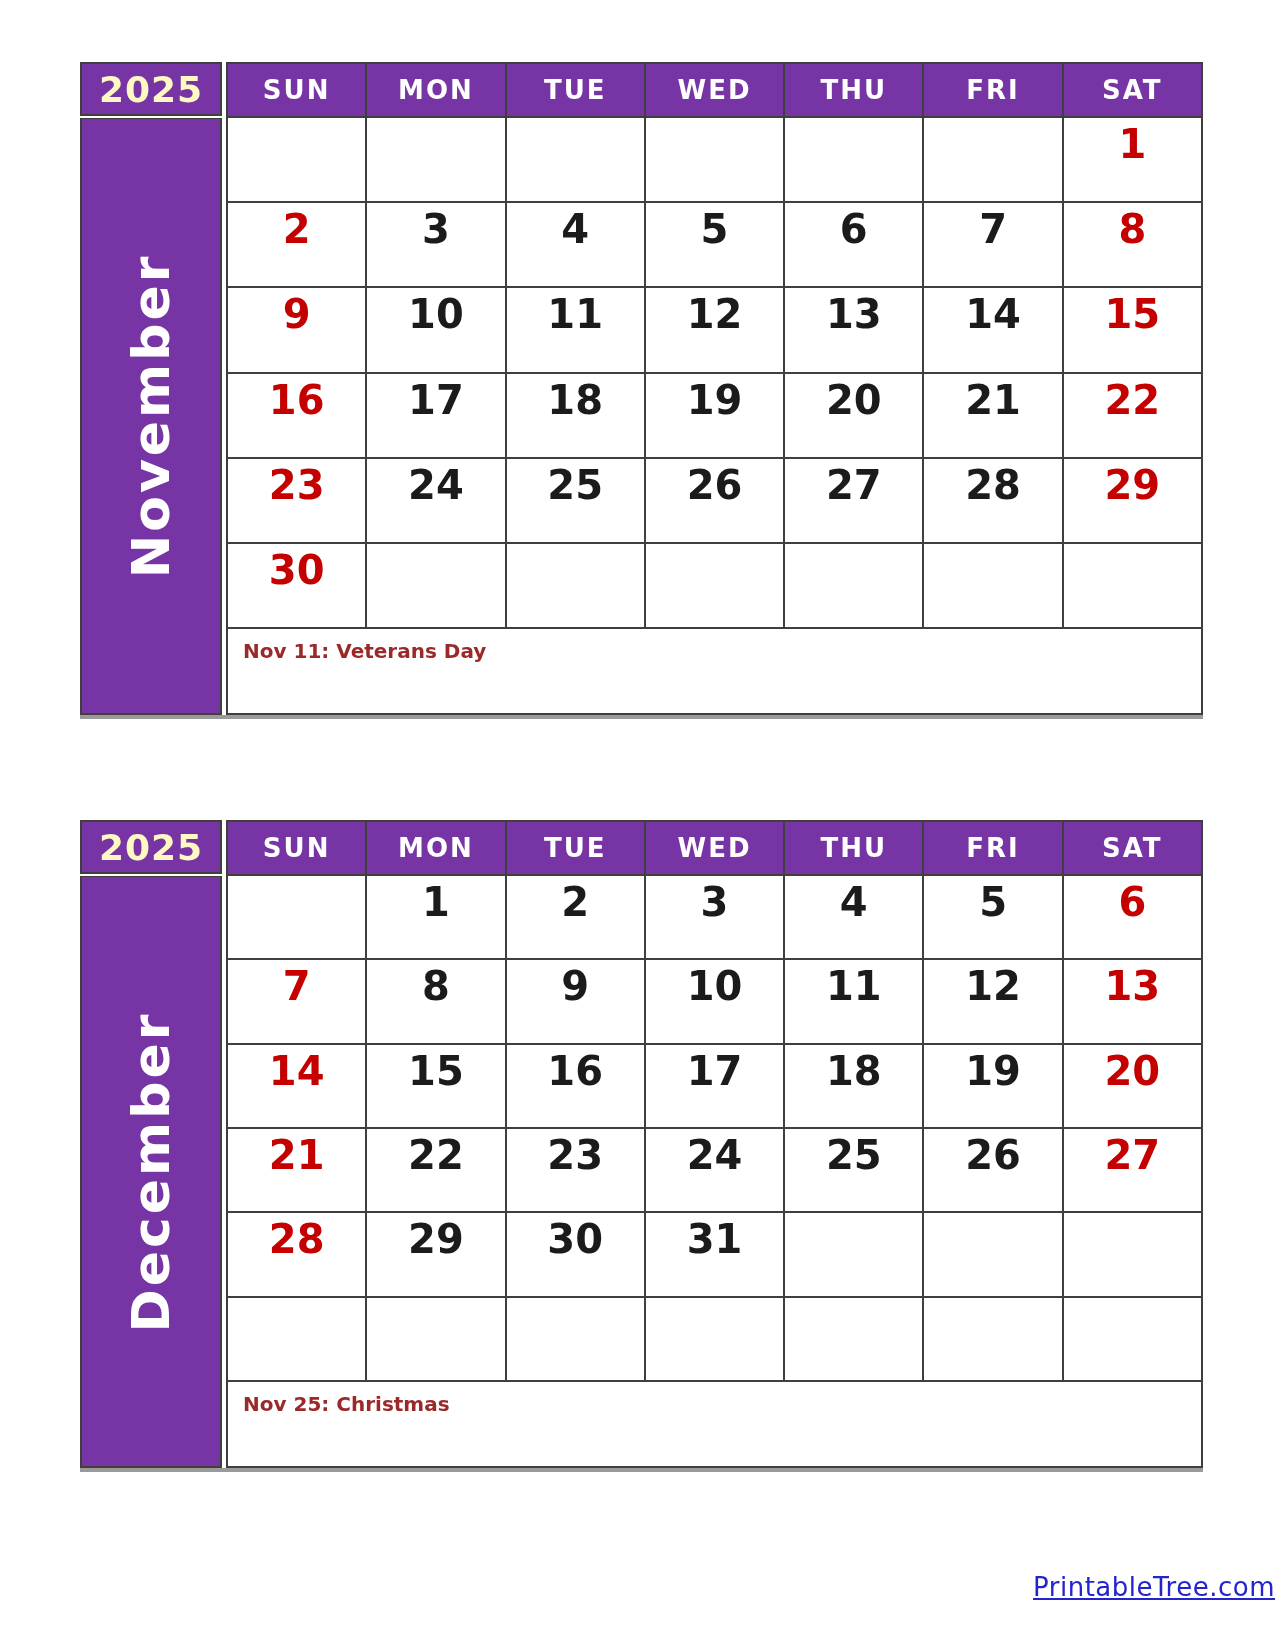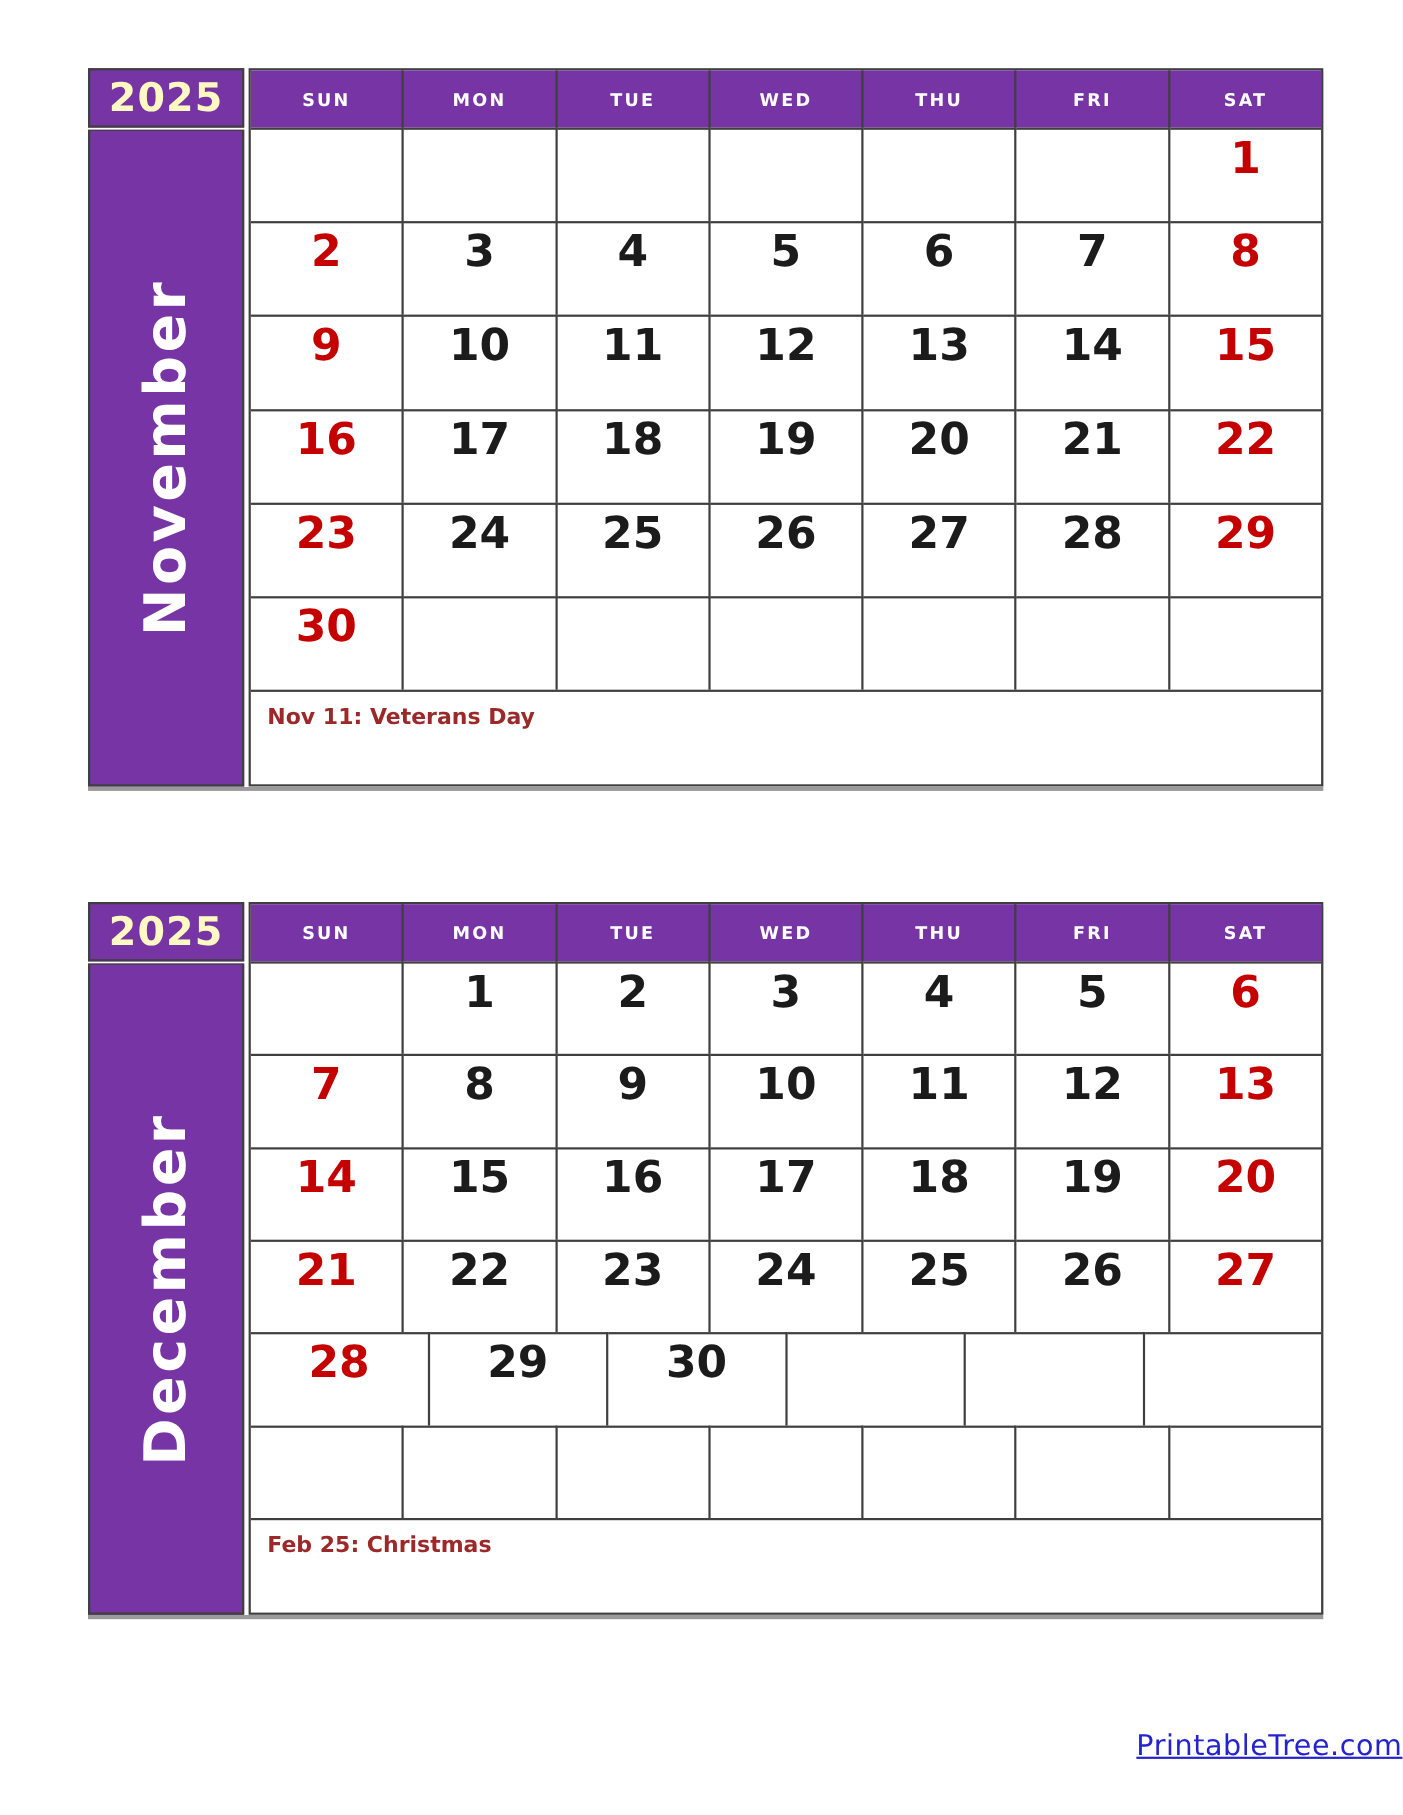--- a/index.html
+++ b/index.html
@@ -41,21 +41,21 @@
   }
 
   .grid {
     position: absolute; left: 146px; top: 0; right: 0; bottom: 0;
     border: 2px solid var(--line); background: #fff;
     display: flex; flex-direction: column;
   }
   .dow-row { height: 52px; display: flex; flex: none; background: var(--purple); }
   .dow-cell {
     flex: 1 1 0; display: flex; align-items: center; justify-content: center;
-    color: #ffffff; font-weight: bold; font-size: 16px; letter-spacing: 2px;
+    color: #ffffff; font-weight: bold; font-size: 26px; letter-spacing: 2px;
     border-right: 2px solid var(--line);
   }
   .dow-cell:last-child { border-right: none; }
 
   .week-row { flex: 1 1 0; display: flex; }
   .date-cell {
     flex: 1 1 0; border-right: 2px solid var(--line); border-top: 2px solid var(--line);
     text-align: center; padding-top: 6px; line-height: 1;
     font-weight: bold; font-size: 40px; color: var(--date-black);
     overflow: hidden;
@@ -197,34 +197,35 @@
             <div class="date-cell">22</div>
             <div class="date-cell">23</div>
             <div class="date-cell">24</div>
             <div class="date-cell">25</div>
             <div class="date-cell">26</div>
             <div class="date-cell weekend">27</div>
           </div><div class="week-row">
             <div class="date-cell weekend">28</div>
             <div class="date-cell">29</div>
             <div class="date-cell">30</div>
+            <div class="date-cell">31</div>
             <div class="date-cell"></div>
             <div class="date-cell"></div>
             <div class="date-cell weekend"></div>
           </div><div class="week-row">
             <div class="date-cell weekend"></div>
             <div class="date-cell"></div>
             <div class="date-cell"></div>
             <div class="date-cell"></div>
             <div class="date-cell"></div>
             <div class="date-cell"></div>
             <div class="date-cell weekend"></div>
           </div></div>
       <div class="notes-row">
-          <div class="note-line">Feb 25: Christmas</div>
+          <div class="note-line">Nov 25: Christmas</div>
         </div>
     </div>
   </section>
 
   <div class="footer">
     <a href="#">PrintableTree.com</a>
   </div>
 
 </div>
 

